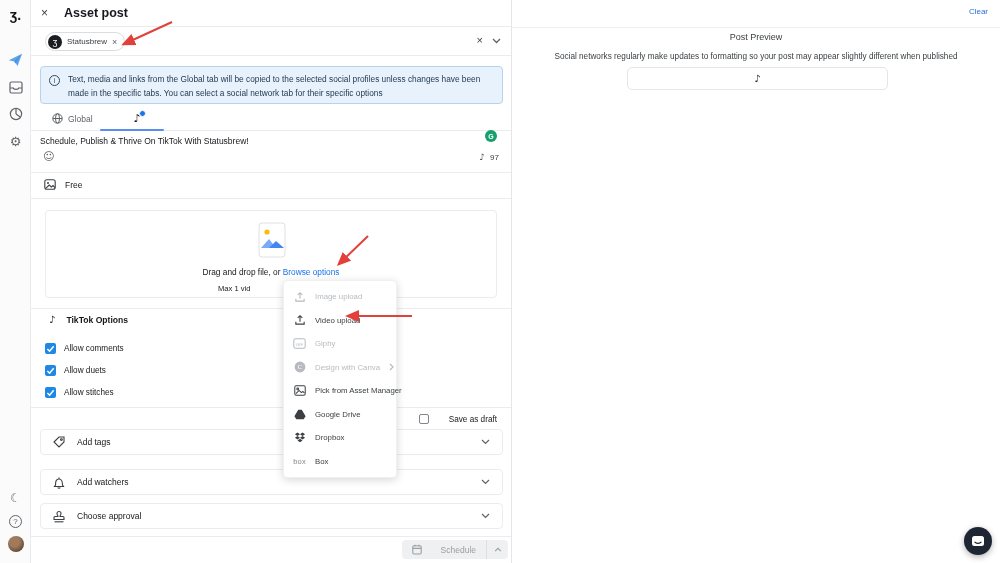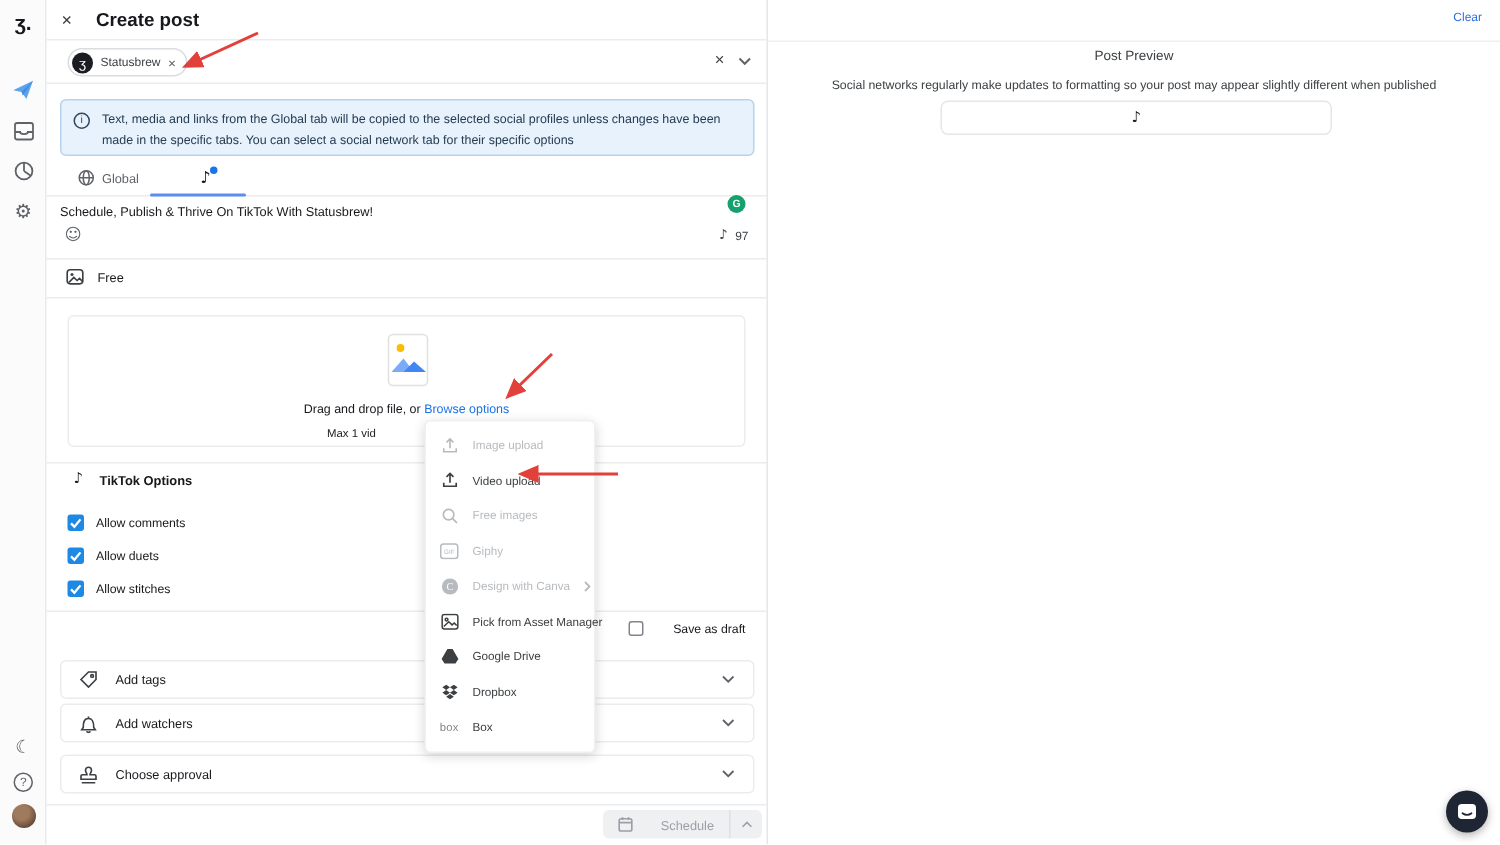--- a/index.html
+++ b/index.html
@@ -66,21 +66,21 @@
   .check-row { position:absolute; left:14px; display:flex; align-items:center; gap:8px; font-size:8.2px; color:#17181c; }
   .cbox { width:11px; height:11px; border-radius:2px; background:#1e88e5; display:flex; align-items:center; justify-content:center; flex:none; }
   .cbox-empty { width:10px; height:10px; border-radius:2px; border:1.2px solid #80868b; background:#fff; flex:none; }
 
   #draft-divider { position:absolute; left:0; top:407px; width:100%; border-top:1px solid #ececee; }
   #save-draft { position:absolute; right:14px; top:414px; display:flex; align-items:center; gap:20px; font-size:8.2px; color:#17181c; }
 
   
   .section-row { position:absolute; left:9px; width:463px; height:26px; border:1px solid #ececee; border-radius:4px; background:#fff; display:flex; align-items:center; padding:0 12px; gap:12px; font-size:8.5px; color:#17181c; }
   .section-row .spacer { flex:1; }
-  #row-tags { top:440px; }
+  #row-tags { top:429px; }
   #row-watchers { top:469px; }
   #row-approval { top:503px; }
 
   
   #footer-line { position:absolute; left:0; top:536px; width:100%; border-top:1px solid #ececee; }
   #schedule-btn { position:absolute; right:3px; top:540px; height:19px; display:flex; background:#eef0f2; border-radius:4px; color:#9aa0a6; overflow:hidden; }
   #schedule-main { display:flex; align-items:center; gap:19px; padding:0 10px; font-size:8.5px; border-right:1px solid #dde0e3; }
   #schedule-caret { width:21px; display:flex; align-items:center; justify-content:center; }
 
   
@@ -147,21 +147,21 @@
   </div>
   <div id="rail-avatar" class="rail-item">
       <span class="ava"></span>
     </div>
 </div>
 
 <div id="main">
 
   <div id="main-header">
     <span id="main-close">×</span>
-    <span id="main-title">Create post</span>
+    <span id="main-title">Asset post</span>
   </div>
 
   <div id="profile-row">
     <div id="profile-chip">
       <span id="chip-avatar">ʒ</span>
       <span id="chip-label">Statusbrew</span>
       <span class="xglyph">×</span>
     </div>
     <span id="selector-clear">×</span>
     <span id="selector-caret" class="icon">
@@ -345,29 +345,20 @@
       </span>
     <span>Image upload</span>
   </div>
   <div class="menu-item">
     <span class="mi-icon icon">
         <svg width="12" height="12" viewBox="0 0 13 13" fill="none" stroke="#3c4043" stroke-width="1.2">
           <path d="M2 8.5 V11 H11 V8.5 M6.5 8.5 V1.8 M4 4.2 L6.5 1.8 L9 4.2"></path>
         </svg>
       </span>
     <span>Video upload</span>
-  </div>
-  <div class="menu-item disabled">
-    <span class="mi-icon icon">
-        <svg width="12" height="12" viewBox="0 0 13 13" fill="none" stroke="#b7bbbf" stroke-width="1.2">
-          <circle cx="5.5" cy="5.5" r="3.8"></circle>
-          <path d="M8.4 8.4 L11.5 11.5"></path>
-        </svg>
-      </span>
-    <span>Free images</span>
   </div>
   <div class="menu-item disabled">
     <span class="mi-icon icon">
         <svg width="13" height="11" viewBox="0 0 14 12">
           <rect x="0.8" y="0.8" width="12.4" height="10.4" rx="2" fill="none" stroke="#b7bbbf" stroke-width="1.1"></rect>
           <text x="7" y="8.3" font-size="4.6" fill="#b7bbbf" text-anchor="middle" font-family="Liberation Sans">GIF</text>
         </svg>
       </span>
     <span>Giphy</span>
   </div>

